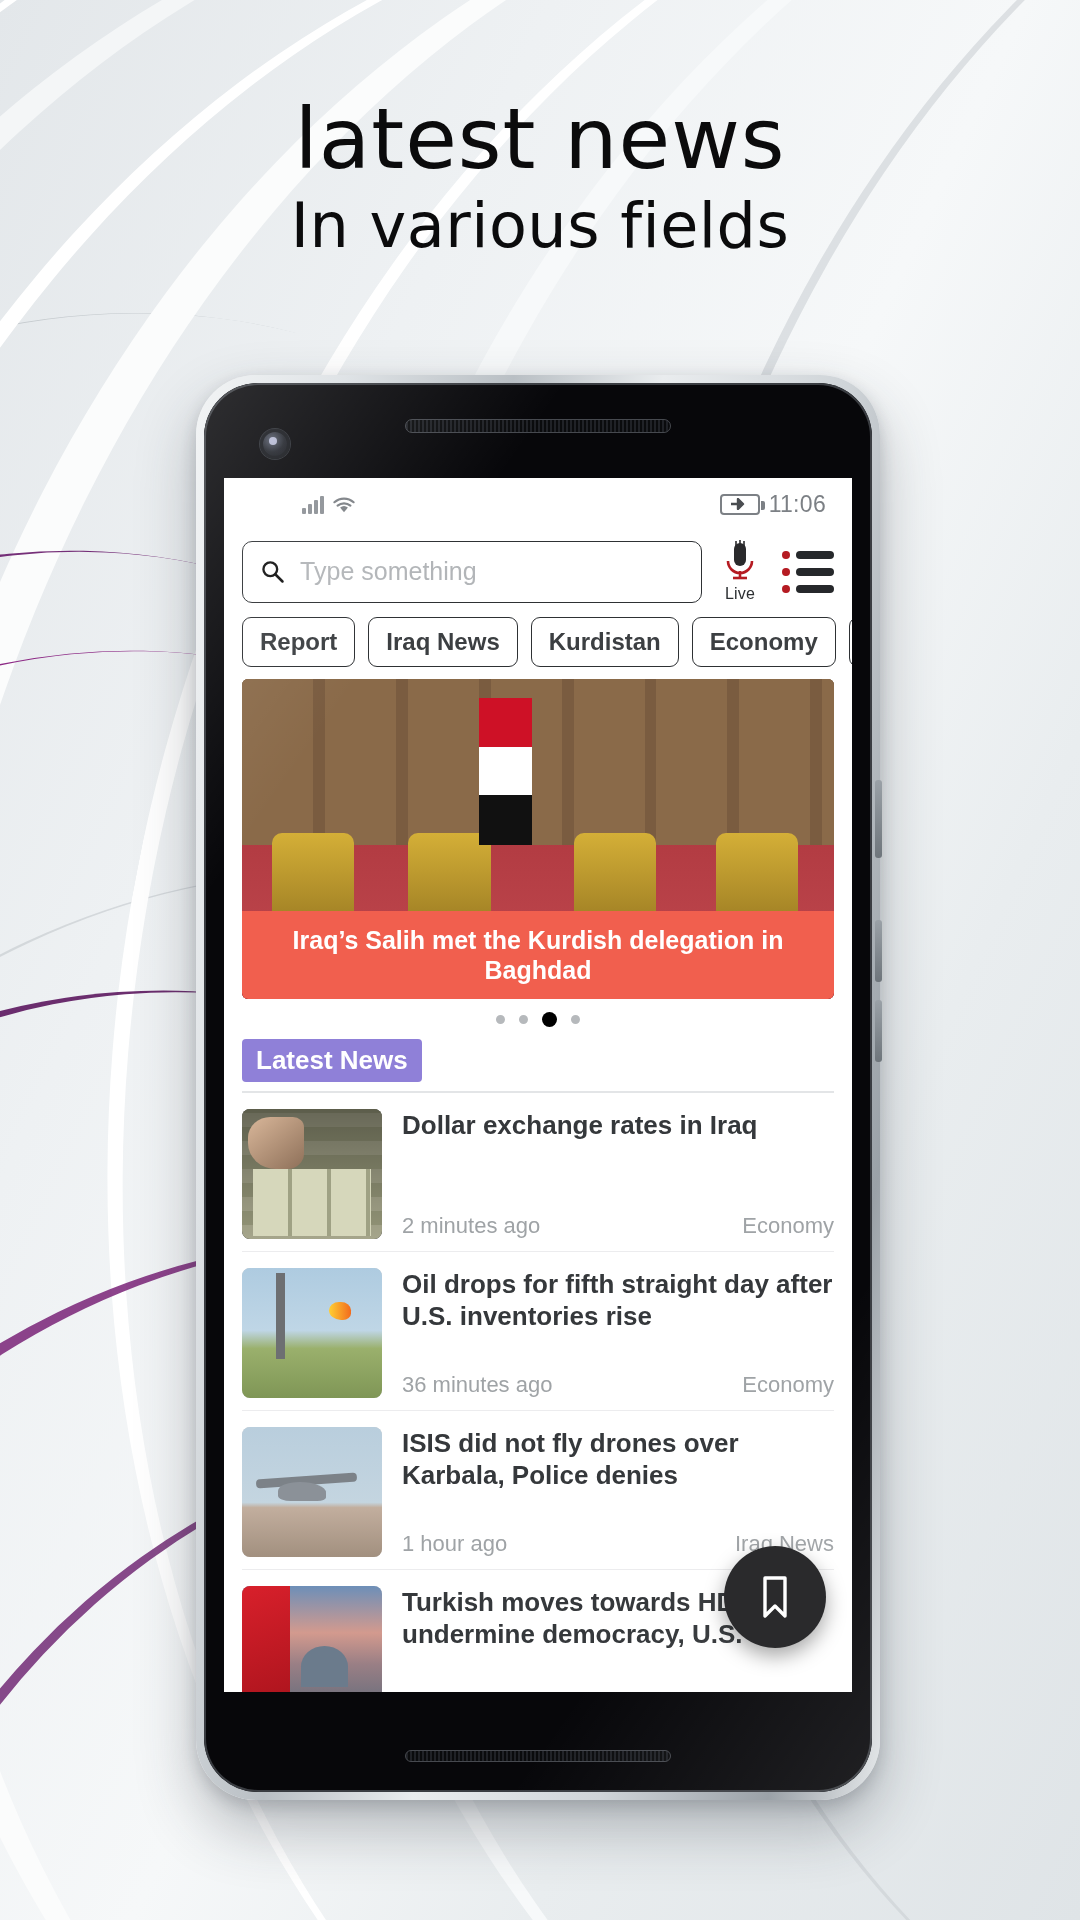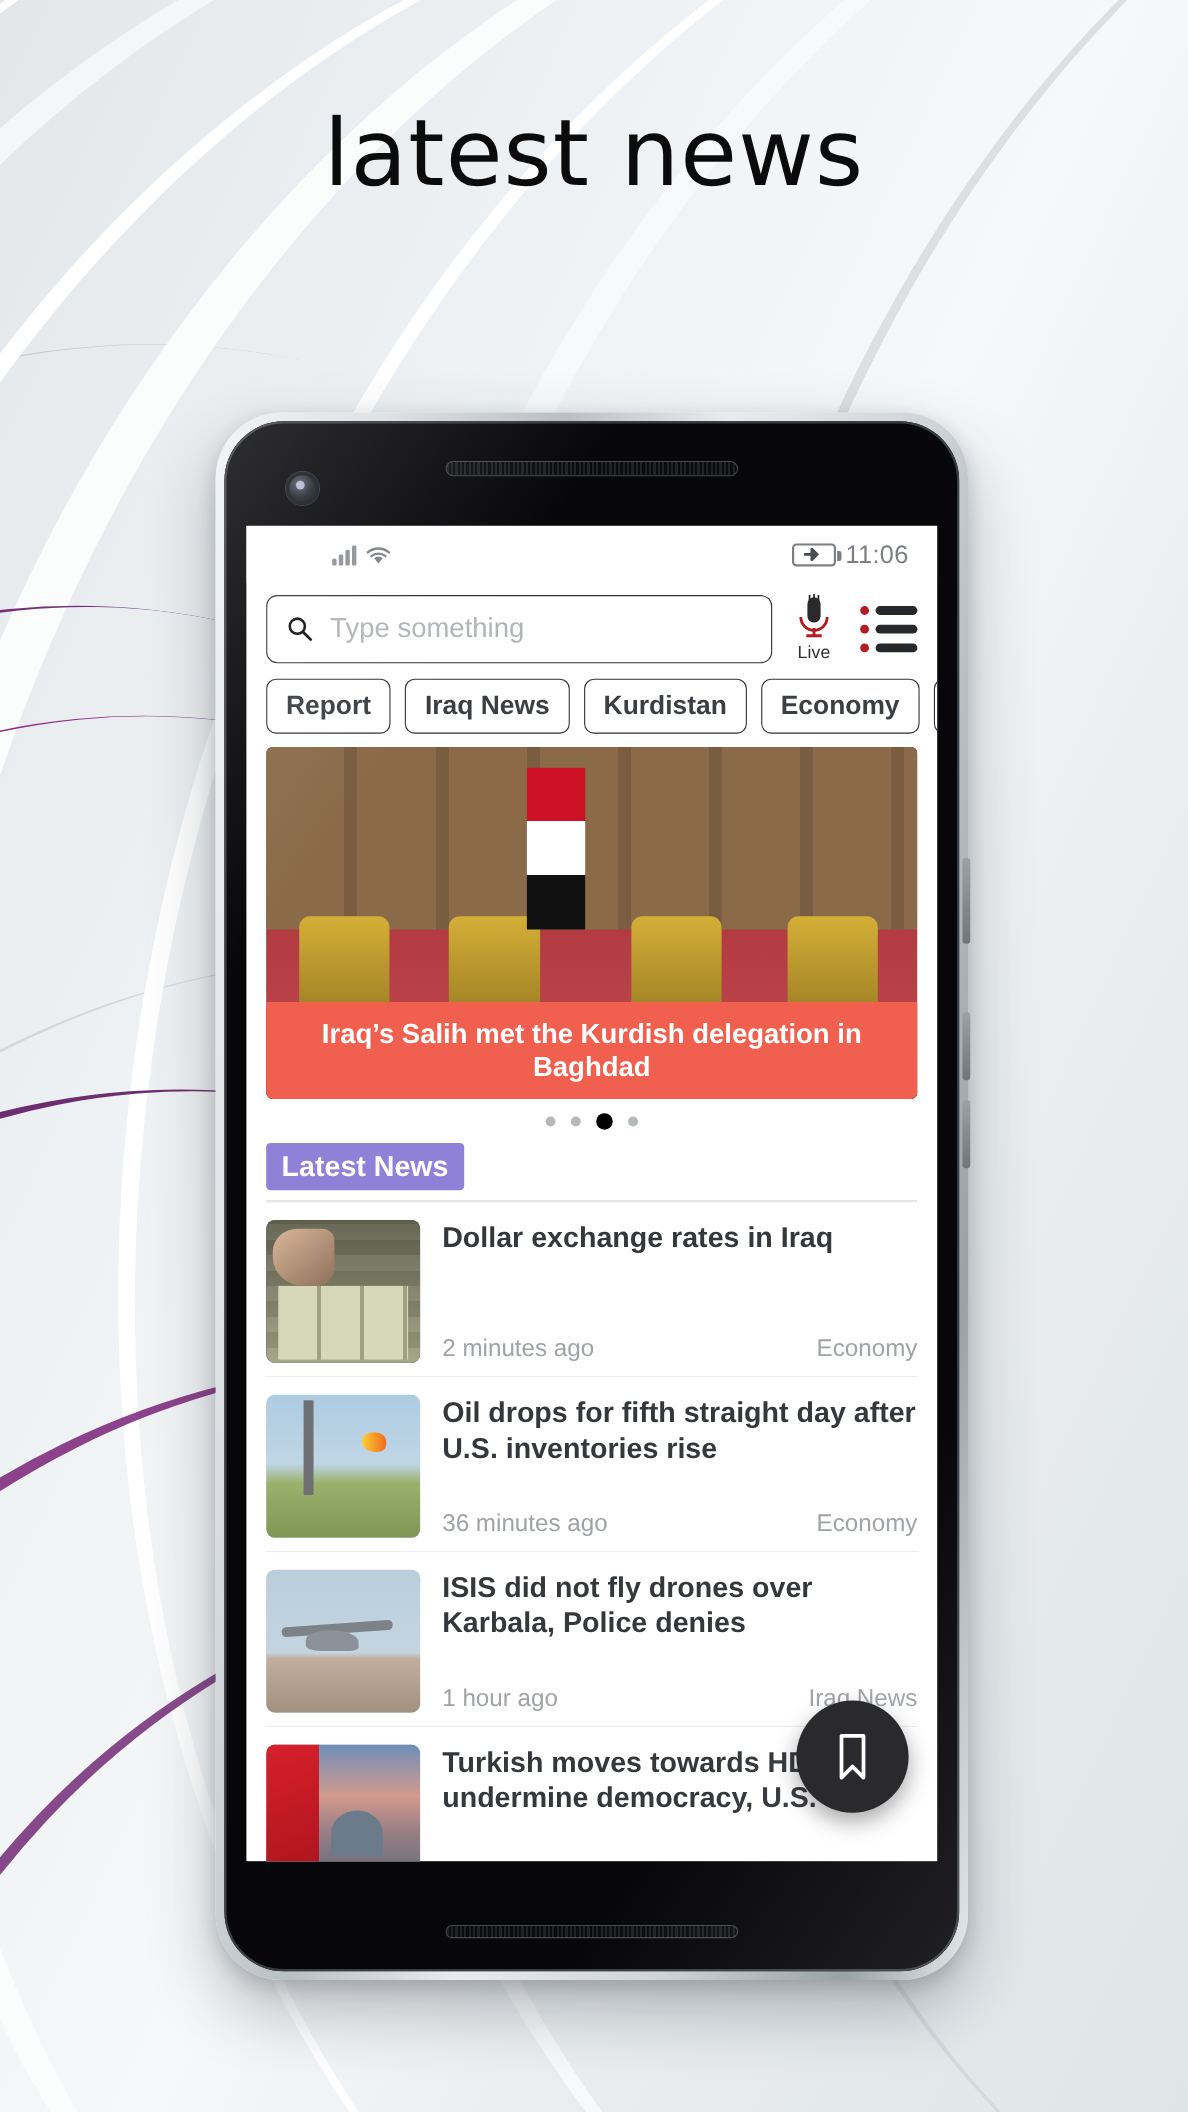--- a/index.html
+++ b/index.html
@@ -271,20 +271,21 @@
   <div class="arc a8"></div>
   <div class="arc p1"></div>
   <div class="arc p2"></div>
   <div class="arc p3"></div>
   <div class="arc p4"></div>
   <div class="arc p5"></div>
 </div>
 
 <div id="headings">
   <div id="headline">latest news</div>
+  <div id="subheadline">In various fields</div>
 </div>
 
 <div id="phone">
   <div id="phone-outer"></div>
 
   <div class="side-btn" id="btn-power"></div>
   <div class="side-btn" id="btn-volup"></div>
   <div class="side-btn" id="btn-voldn"></div>
 
   <div id="phone-body">

